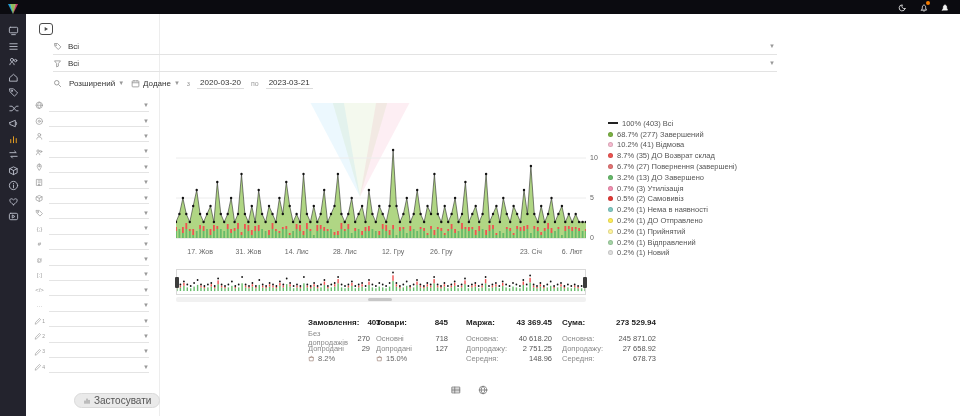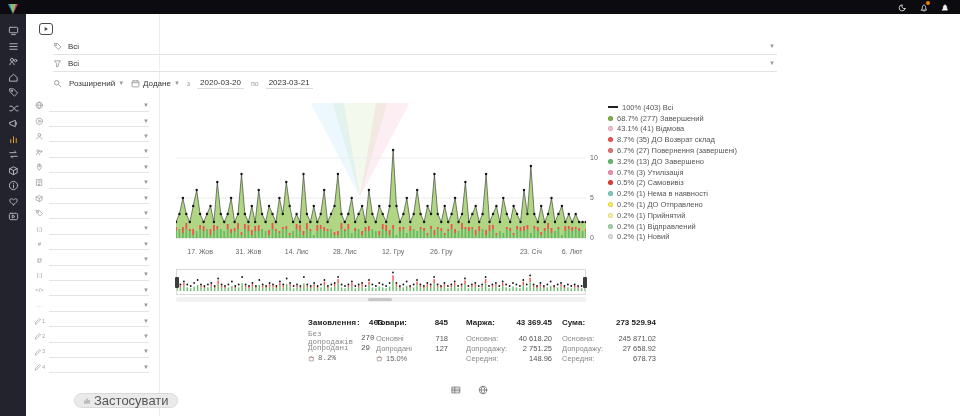--- a/index.html
+++ b/index.html
@@ -25,21 +25,21 @@
   
   .filter-panel{position:absolute;left:26px;top:14px;width:134px;height:402px;background:#fff;border-right:1px solid #ededed}
   .f-rows{position:absolute;left:8px;top:84px;right:10px}
   .f-row{display:flex;align-items:center;height:15.4px;gap:4px}
   .f-icon{width:11px;color:#9a9a9a;display:flex;justify-content:center;align-items:center;font-size:6px;line-height:1}
   .f-icon svg{width:8.5px;height:8.5px}
   .pen-digit{font-size:5px;margin-left:.5px;color:#9a9a9a}
   .f-select{flex:1;border-bottom:1px solid #e4e4e4;height:12px;display:flex;justify-content:flex-end;align-items:center;cursor:pointer}
   .f-caret{font-size:6px;color:#999;line-height:1}
   .apply-btn{position:absolute;left:48px;bottom:8px;height:15px;background:#eaeaea;border:1px solid #dadada;border-radius:8px;
-    display:flex;align-items:center;gap:3px;padding:0 8px;font-size:13px;color:#555;cursor:pointer;white-space:nowrap}
+    display:flex;align-items:center;gap:3px;padding:0 8px;font-size:10px;color:#555;cursor:pointer;white-space:nowrap}
   .apply-btn svg{width:8px;height:8px;color:#777}
 
   
   .screencast{position:absolute;left:39px;top:23px;width:14px;height:12px;border:1.2px solid #4a4a4a;border-radius:3px;
     display:flex;align-items:center;justify-content:center;cursor:pointer;background:#fff}
   .screencast svg{width:8px;height:8px;color:#4a4a4a}
 
   
   .top-filters{position:absolute;left:53px;top:38px;width:724px}
   .tf-row{display:flex;align-items:center;height:17px;border-bottom:1px solid #e3e3e3;gap:6px;cursor:pointer}
@@ -56,21 +56,21 @@
   
   .watermark{position:absolute;left:295px;top:98px;pointer-events:none}
   .chart-area{position:absolute;left:176px;top:96px;width:410px;height:150px}
   #main-chart{display:block;position:relative;z-index:2}
   .x-labels{position:absolute;left:176px;top:248px;width:410px;height:10px;font-size:7px;color:#666}
   .x-labels span{position:absolute;transform:translateX(-50%);white-space:nowrap}
   .y-ticks{position:absolute;left:590px;top:96px;width:16px;height:150px;font-size:7px;color:#666}
   .y-ticks span{position:absolute;left:0}
 
   
-  .legend{position:absolute;left:608px;top:102px;font-size:7.5px;color:#555}
+  .legend{position:absolute;left:608px;top:118px;font-size:7.5px;color:#555}
   .legend-row{display:flex;align-items:center;gap:4px;height:10.8px;cursor:pointer;white-space:nowrap}
   .swatch-dot{width:5px;height:5px;border-radius:50%;flex:0 0 auto;border:1px solid rgba(0,0,0,.12)}
   .swatch-line{width:10px;height:2px;flex:0 0 auto}
 
   
   .navigator{position:absolute;left:176px;top:269px;width:410px;height:26px;border:1px solid #d9d9d9;background:#fefefe}
   #nav-chart{display:block}
   .nav-handle{position:absolute;top:7px;width:4px;height:11px;background:#3c3c3c;border-radius:1px;cursor:ew-resize;z-index:3}
   .nav-handle.left{left:-2px}.nav-handle.right{right:-2px}
   .nav-scroll{position:absolute;left:176px;top:297px;width:410px;height:5px;background:#f1f1f1;border-radius:2px;cursor:pointer}
@@ -801,21 +801,21 @@
       <div class="legend-row">
         <span class="swatch-line" style="background: rgb(34, 34, 34);"></span>
         <span>100% (403) Всі</span>
       </div>
       <div class="legend-row">
         <span class="swatch-dot" style="background: rgb(124, 179, 66);"></span>
         <span>68.7% (277) Завершений</span>
       </div>
       <div class="legend-row">
         <span class="swatch-dot" style="background: rgb(248, 187, 208);"></span>
-        <span>43.1% (41) Відмова</span>
+        <span>10.2% (41) Відмова</span>
       </div>
       <div class="legend-row">
         <span class="swatch-dot" style="background: rgb(239, 83, 80);"></span>
         <span>8.7% (35) ДО Возврат склад</span>
       </div>
       <div class="legend-row">
         <span class="swatch-dot" style="background: rgb(229, 115, 115);"></span>
         <span>6.7% (27) Повернення (завершені)</span>
       </div>
       <div class="legend-row">
@@ -1170,21 +1170,21 @@
         <circle cx="408.0" cy="16.0" r="0.9" fill="#111"></circle>
       </svg>
     <span class="nav-handle left"></span>
     <span class="nav-handle right"></span>
   </div>
   <div class="nav-scroll">
     <span class="nav-scroll-handle"></span>
   </div>
 
   <div id="stats">
-      <div class="stat-col" style="left: 308px; width: 62px; font-family: Liberation Mono, monospace;">
+      <div class="stat-col" style="left: 308px; width: 62px;">
         <div class="stat-head">
           <span>Замовлення:</span>
           <span>403</span>
         </div>
         <div class="stat-row">
           <span>Без допродажів</span>
           <span class="v">270</span>
         </div>
         <div class="stat-row">
           <span>Допродані</span>

